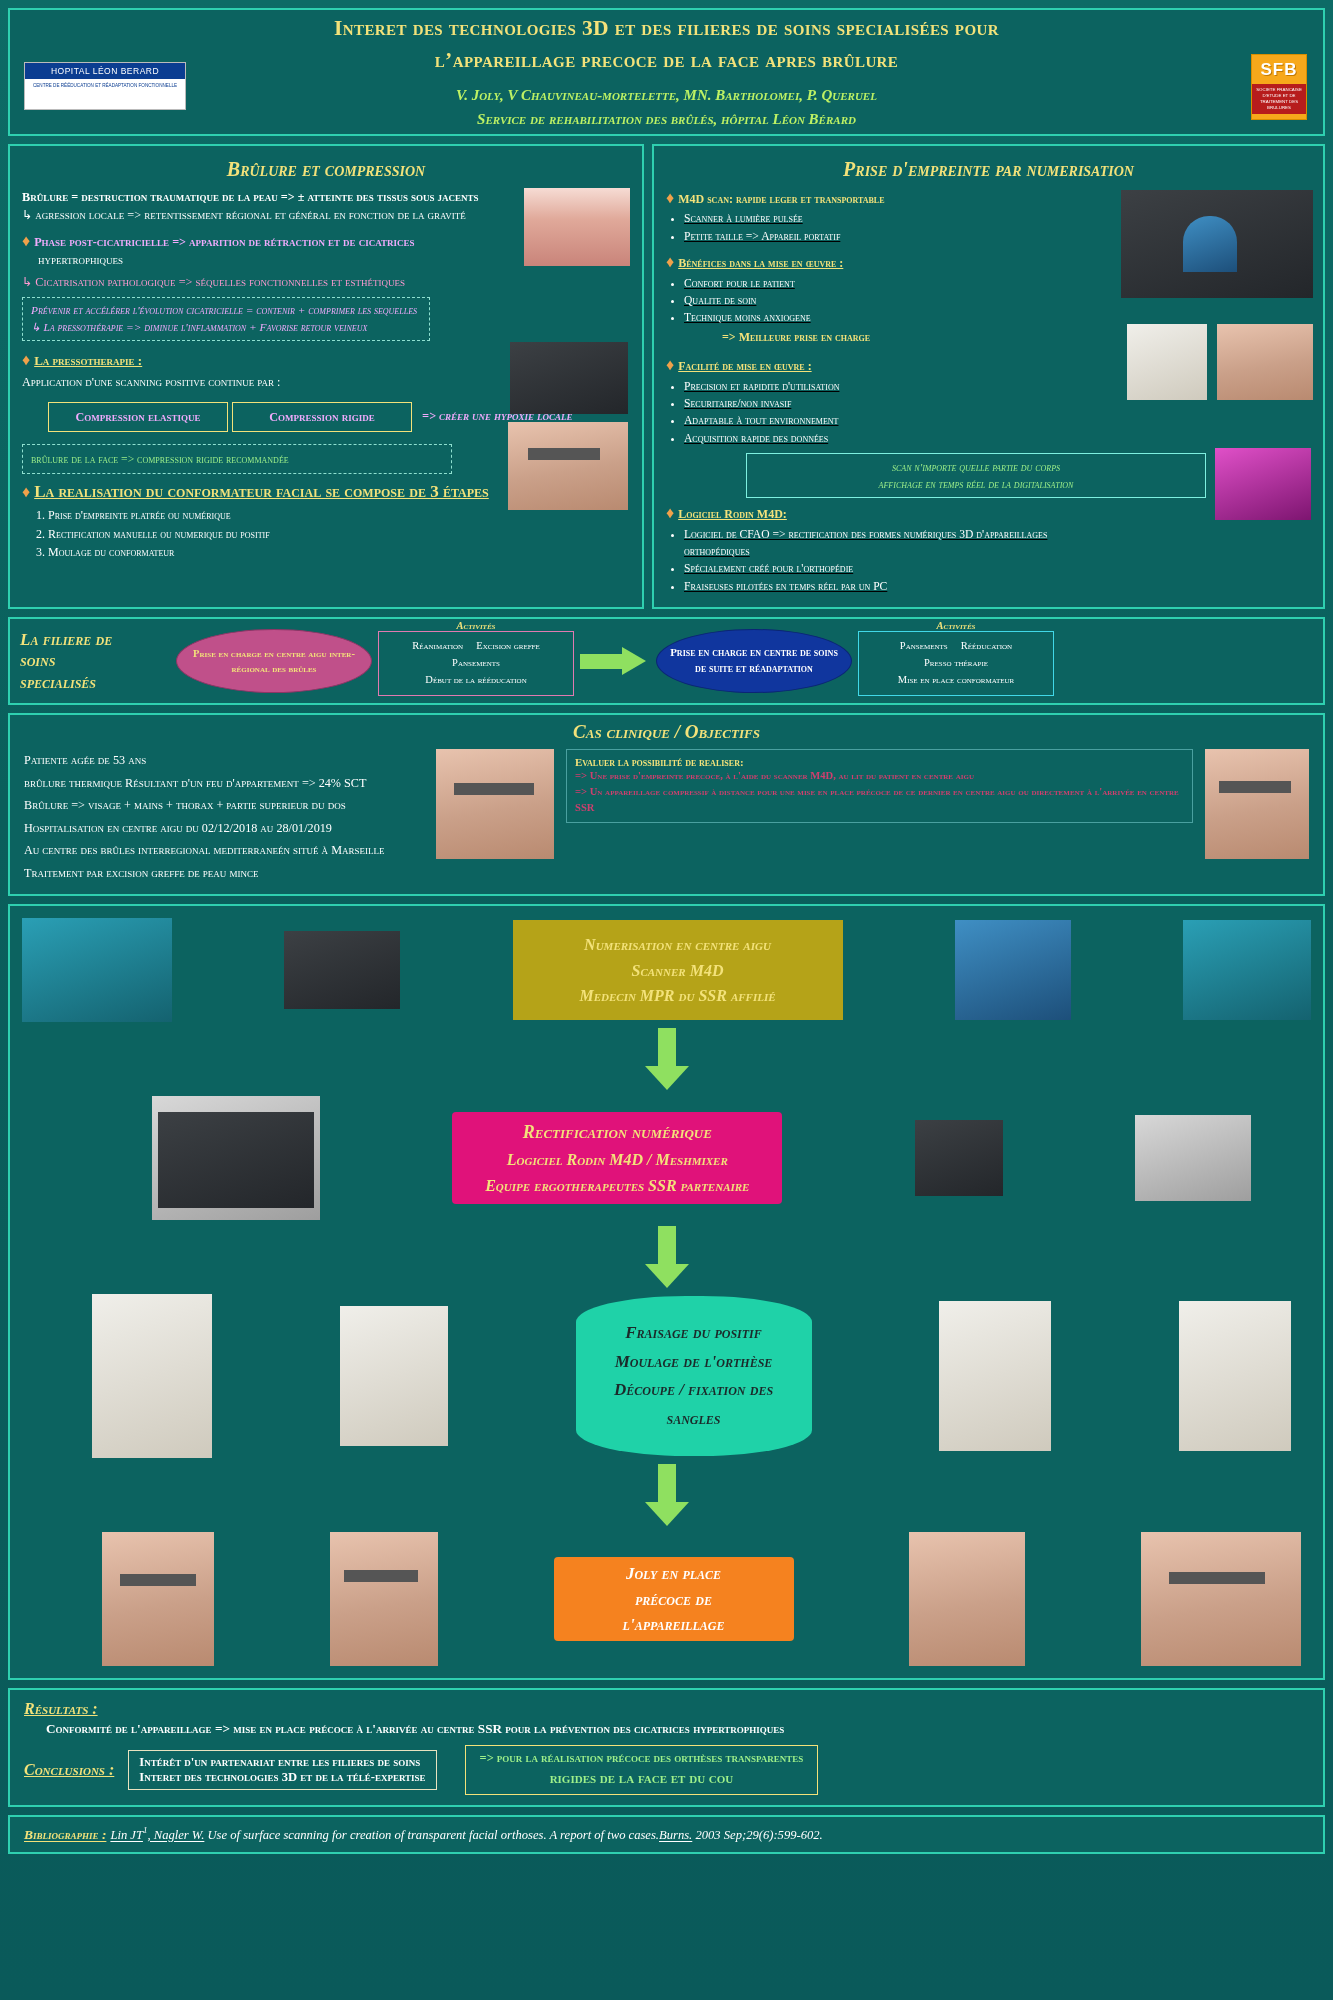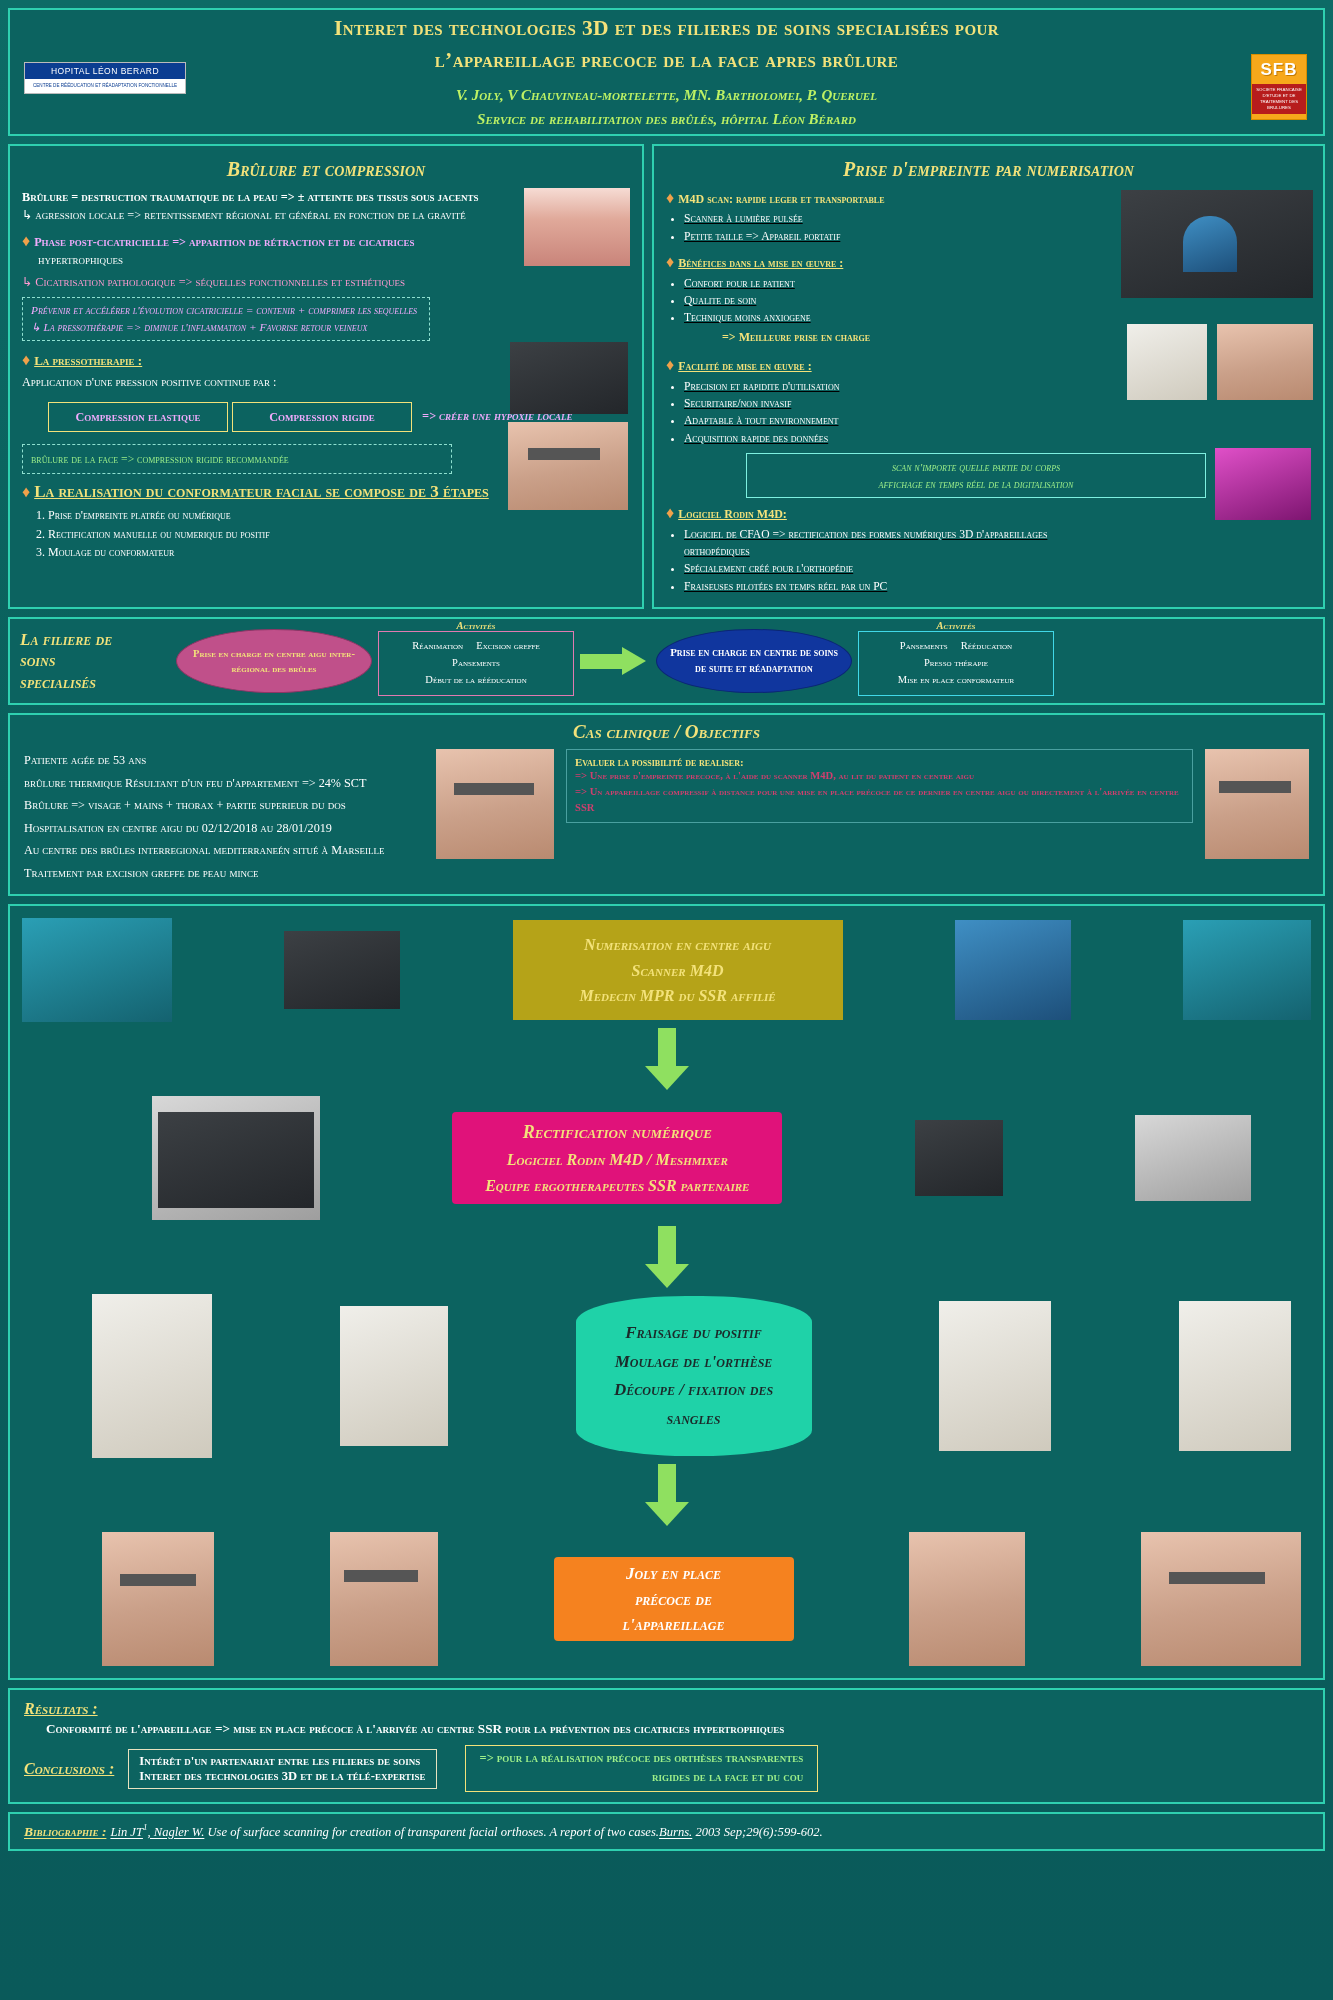--- a/index.html
+++ b/index.html
@@ -41,21 +41,21 @@
     color: #bef264;
     font-style: italic;
     font-variant: small-caps;
     font-size: 15px;
     font-weight: bold;
     margin-top: 8px;
     line-height: 1.5;
   }
   .logo-lb {
     position: absolute; left: 14px; top: 52px;
-    width: 162px; height: 32px;
+    width: 162px; height: 48px;
     background: #ffffff; border: 1px solid #bbb;
   }
   .logo-lb .bar {
     background: #0b3d91; color: #fff; font-size: 8.5px;
     text-align: center; padding: 3px 0 3px; font-family: "Liberation Sans", sans-serif;
     letter-spacing: .5px;
   }
   .logo-lb .sub {
     color: #0b3d91; font-size: 4.6px; text-align: center; padding-top: 4px;
     font-family: "Liberation Sans", sans-serif;
@@ -238,21 +238,21 @@
         </div>
 
         <div class="imgwrap" style="position:absolute; right:14px; top:196px;">
           <div class="ph dark" style="width:118px;height:72px;"></div>
         </div>
 
         <div style="margin-top:10px;">
           <span class="bullet-dot">♦</span>
           <span class="txt yellow txt-b u" style="font-size:13px;">La pressotherapie :</span>
         </div>
-        <div class="txt" style="margin-top:4px;">Application d'une pression positive continue par :</div>
+        <div class="txt" style="margin-top:4px;">Application d'une scanning positive continue par :</div>
 
         <div style="display:flex; align-items:center; gap:10px; margin:8px 0 0 26px;">
           <div>
             <div class="box-solid-y" style="margin:2px 0; width:180px; text-align:center;">
               <span class="txt orange txt-b">Compression elastique</span>
             </div>
             <div class="box-solid-y" style="margin:2px 0; width:180px; text-align:center;">
               <span class="txt orange txt-b">Compression rigide</span>
             </div>
           </div>
@@ -522,21 +522,21 @@
     </div>
     <div class="res-text" style="margin-left:22px; margin-top:3px;">Conformité de l'appareillage =&gt; mise en place précoce à l'arrivée au centre SSR pour la prévention des cicatrices hypertrophiques</div>
     <div style="display:flex; align-items:center; gap:14px; margin-top:8px;">
       <span class="res-label">Conclusions :</span>
       <div style="border:1px solid #e8e3c0; padding:4px 10px;">
         <div class="res-text" style="font-size:12.6px;">Intérêt d'un partenariat entre les filieres de soins</div>
         <div class="res-text" style="font-size:12.6px; text-align:center;">Interet des technologies 3D et de la télé-expertise</div>
       </div>
       <div style="border:1px solid #f3e27a; padding:4px 14px; margin-left:14px;">
         <div class="txt green txt-b" style="font-size:12.4px;">=&gt; pour la réalisation précoce des orthèses transparentes</div>
-        <div class="txt green txt-b" style="font-size:13px; text-align:right;">rigides de la face et du cou</div>
+        <div class="txt green txt-b" style="font-size:15px; text-align:center;">rigides de la face et du cou</div>
       </div>
     </div>
   </div>
 
   <div class="panel biblio">
     <span class="biblio-label">Bibliographie :</span>
     <span class="biblio-text u">Lin JT</span><span class="biblio-text" style="font-size:9px; vertical-align:super;">1</span><span class="biblio-text u">, Nagler W.</span><span class="biblio-text"> Use of surface scanning for creation of transparent facial orthoses. A report of  two cases.</span><span class="biblio-text u">Burns.</span><span class="biblio-text"> 2003 Sep;29(6):599-602.</span>
   </div>
 
 </div>

